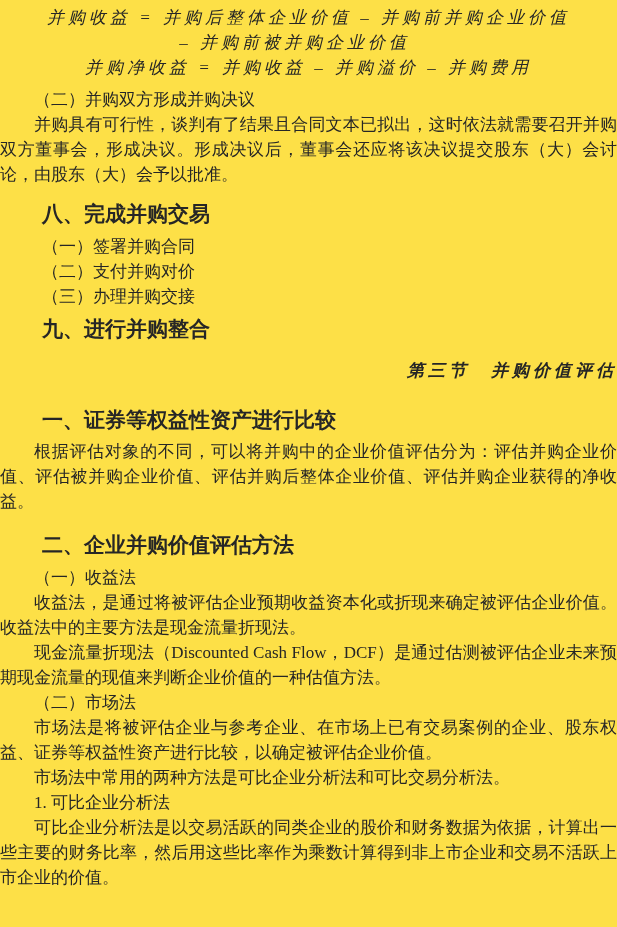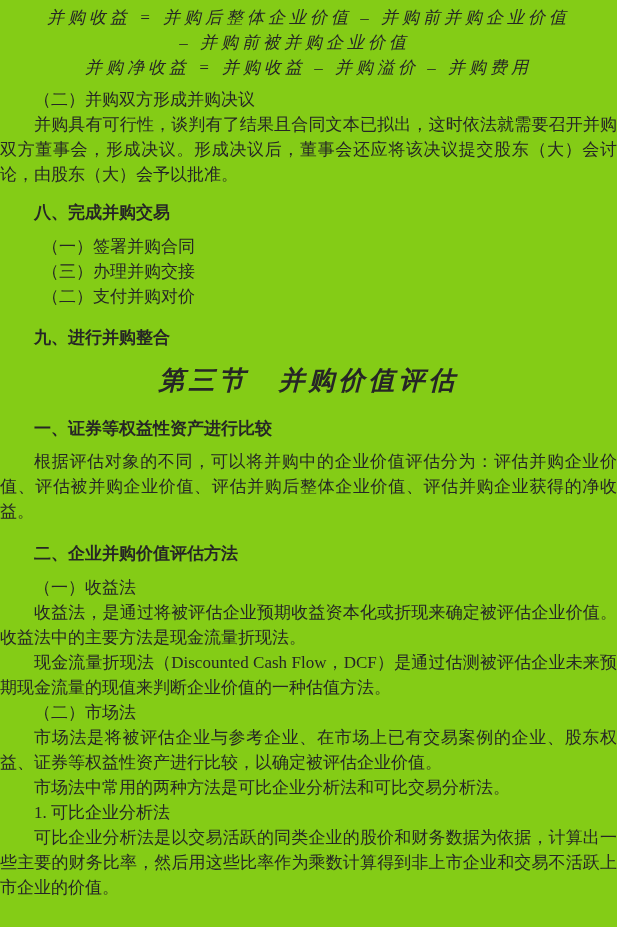--- a/index.html
+++ b/index.html
@@ -1,20 +1,20 @@
 <!DOCTYPE html>
 <html><head>
 <meta charset="utf-8">
 <style>
   html, body { margin: 0; padding: 0; }
   .page {
     position: relative;
     width: 617px;
     height: 927px;
-    background: #84cc16;
+    background: #fde047;
     color: #262626;
     font-family: "Liberation Serif", "DejaVu Serif", serif;
     font-size: 17px;
     line-height: 25px;
     overflow: hidden;
     box-sizing: border-box;
     padding-top: 5px;
   }
   
   .formula-block { text-align: center; }
@@ -30,37 +30,37 @@
     text-align: justify;
     text-indent: 2em;
   }
   .sub-heading {
     margin: 0;
     text-indent: 2em;
   }
   .hei-heading {
     margin: 0;
     text-indent: 2em;
-    font-family: Liberation Mono, monospace;
+    font-family: Liberation Sans, sans-serif;
     font-weight: 700;
-    font-size: 17px;
+    font-size: 21px;
     line-height: 25px;
   }
   .section-title {
     margin: 15px 0 0 0;
-    text-align: center;
+    text-align: right;
     font-style: italic;
-    font-size: 26px;
+    font-size: 17px;
     line-height: 30px;
     letter-spacing: 4px;
     white-space: nowrap;
   }
   .mt7  { margin-top: 7px; }
   .mt8  { margin-top: 8px; padding-left: 8px; }
-  .mt9  { margin-top: 17px; }
+  .mt9  { margin-top: 7px; }
   .mt10 { margin-top: 18px; }
   .mt12 { margin-top: 12px; }
   .mt14 { margin-top: 14px; }
   .mt15 { margin-top: 8px; }
   .mt21 { margin-top: 21px; }
 </style>
 </head>
 <body>
 
 <div class="page">
@@ -70,22 +70,22 @@
     <p class="formula-line shift-left">– 并购前被并购企业价值</p>
     <p class="formula-line">并购净收益 = 并购收益 – 并购溢价 – 并购费用</p>
   </div>
 
   <p class="sub-heading mt7">（二）并购双方形成并购决议</p>
   <p class="para">并购具有可行性，谈判有了结果且合同文本已拟出，这时依法就需要召开并购双方董事会，形成决议。形成决议后，董事会还应将该决议提交股东（大）会讨论，由股东（大）会予以批准。</p>
 
   <h3 class="hei-heading mt14">八、完成并购交易</h3>
   <div class="mt8">
     <p class="sub-heading">（一）签署并购合同</p>
+    <p class="sub-heading">（二）支付并购对价</p>
     <p class="sub-heading">（三）办理并购交接</p>
-    <p class="sub-heading">（二）支付并购对价</p>
   </div>
 
   <h3 class="hei-heading mt9">九、进行并购整合</h3>
 
   <h2 class="section-title">第三节　并购价值评估</h2>
 
   <h3 class="hei-heading mt21">一、证券等权益性资产进行比较</h3>
   <p class="para mt7">根据评估对象的不同，可以将并购中的企业价值评估分为：评估并购企业价值、评估被并购企业价值、评估并购后整体企业价值、评估并购企业获得的净收益。</p>
 
   <h3 class="hei-heading mt10">二、企业并购价值评估方法</h3>

